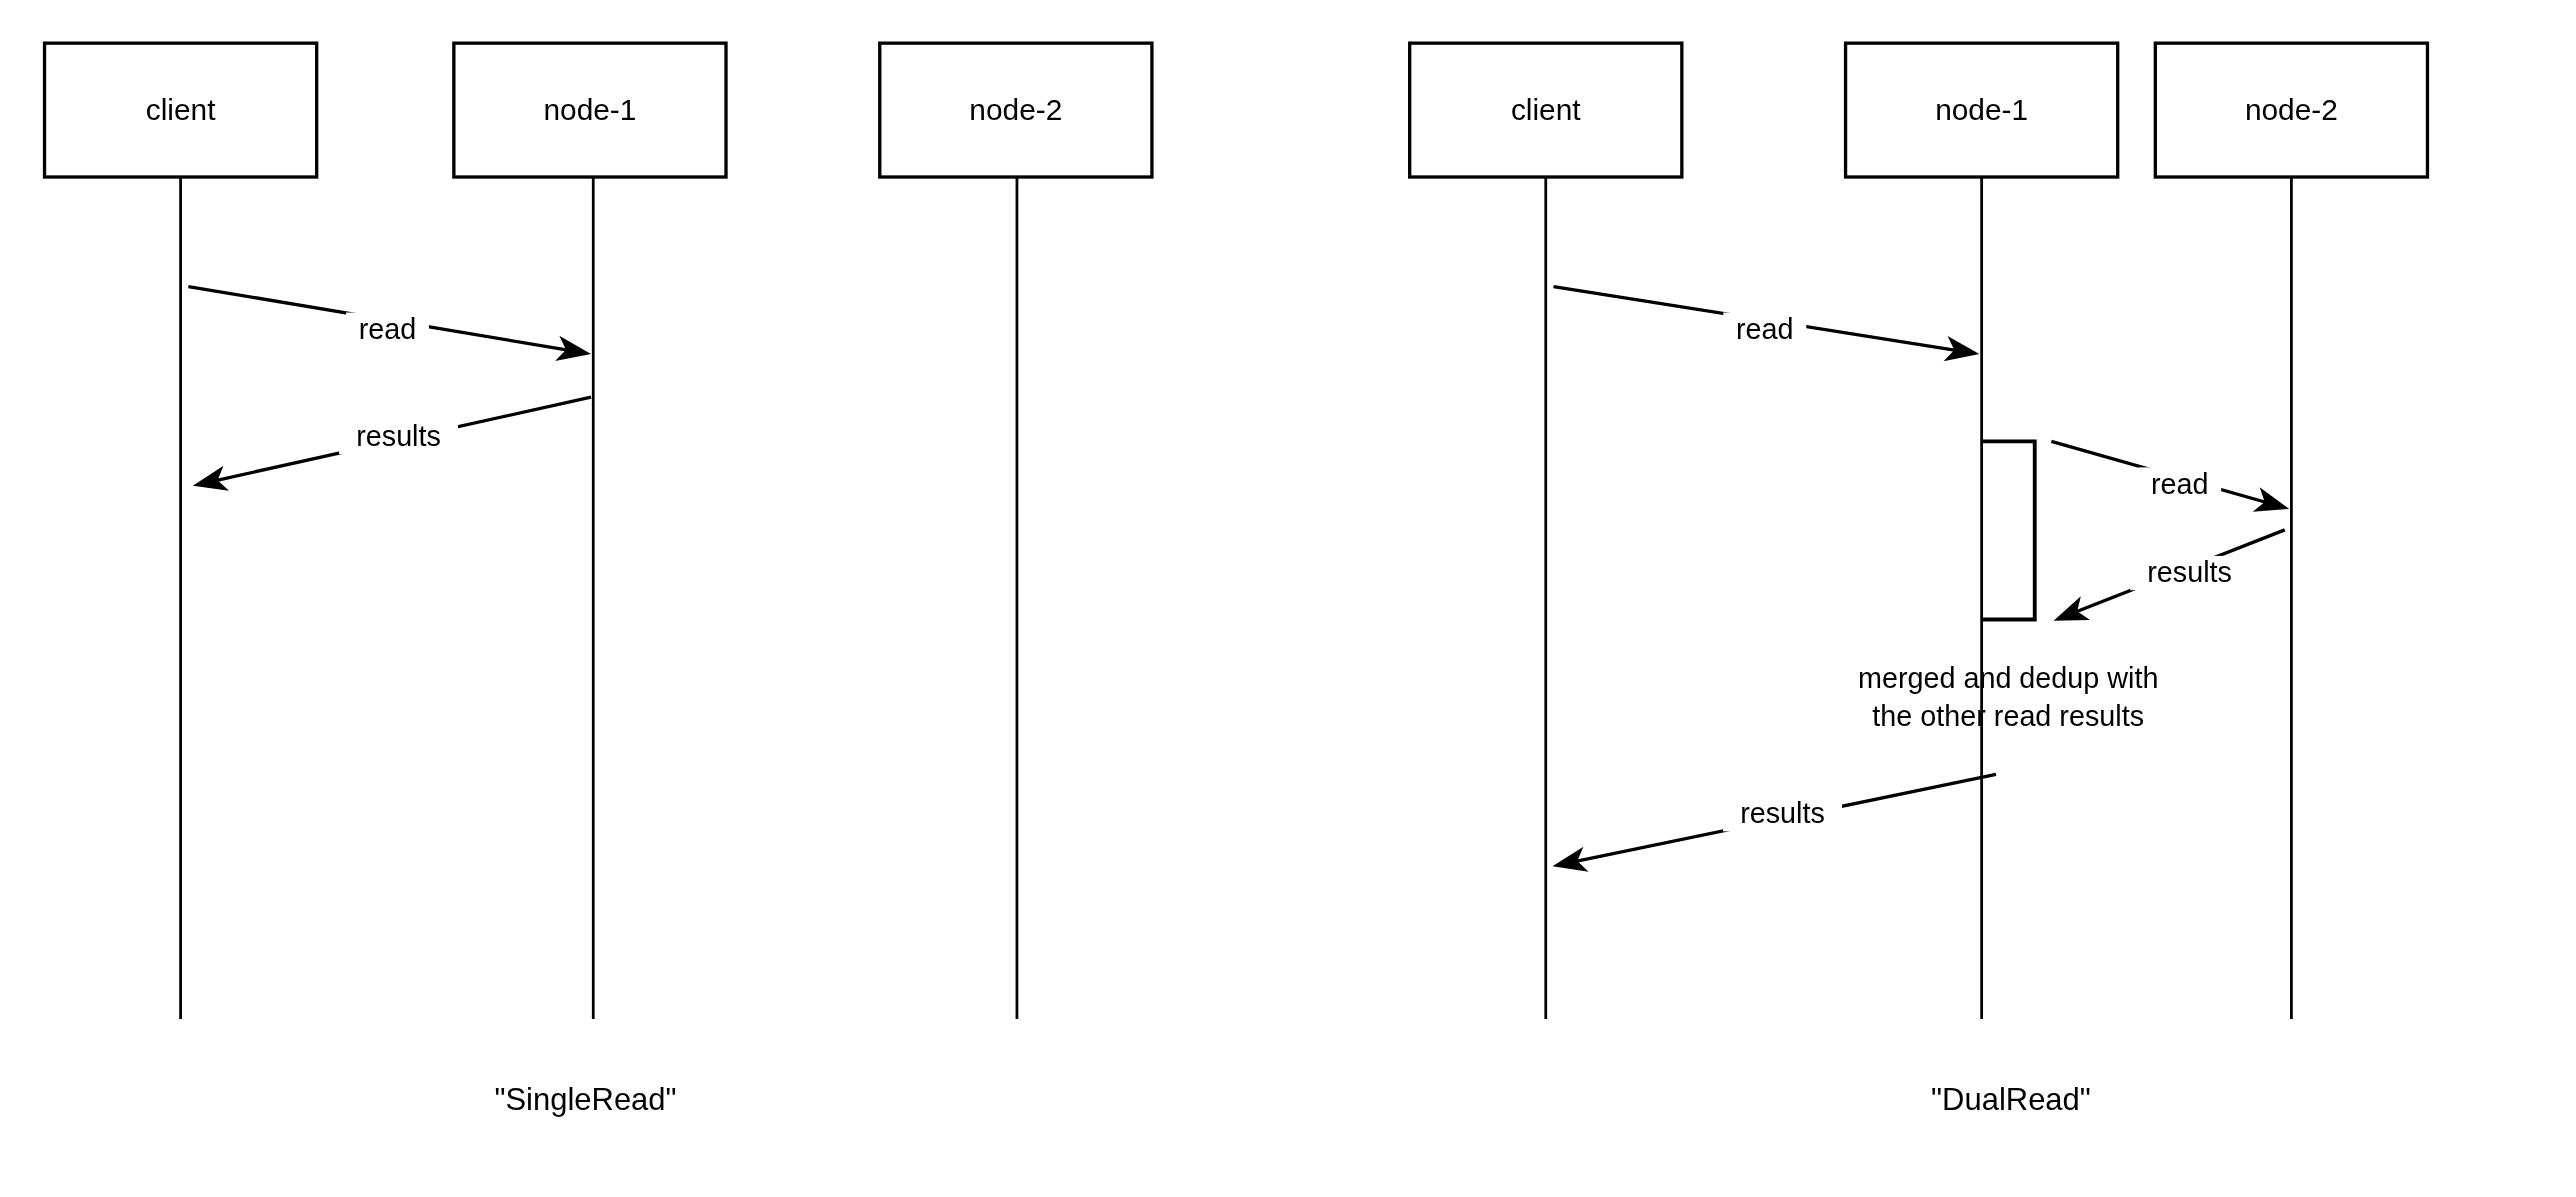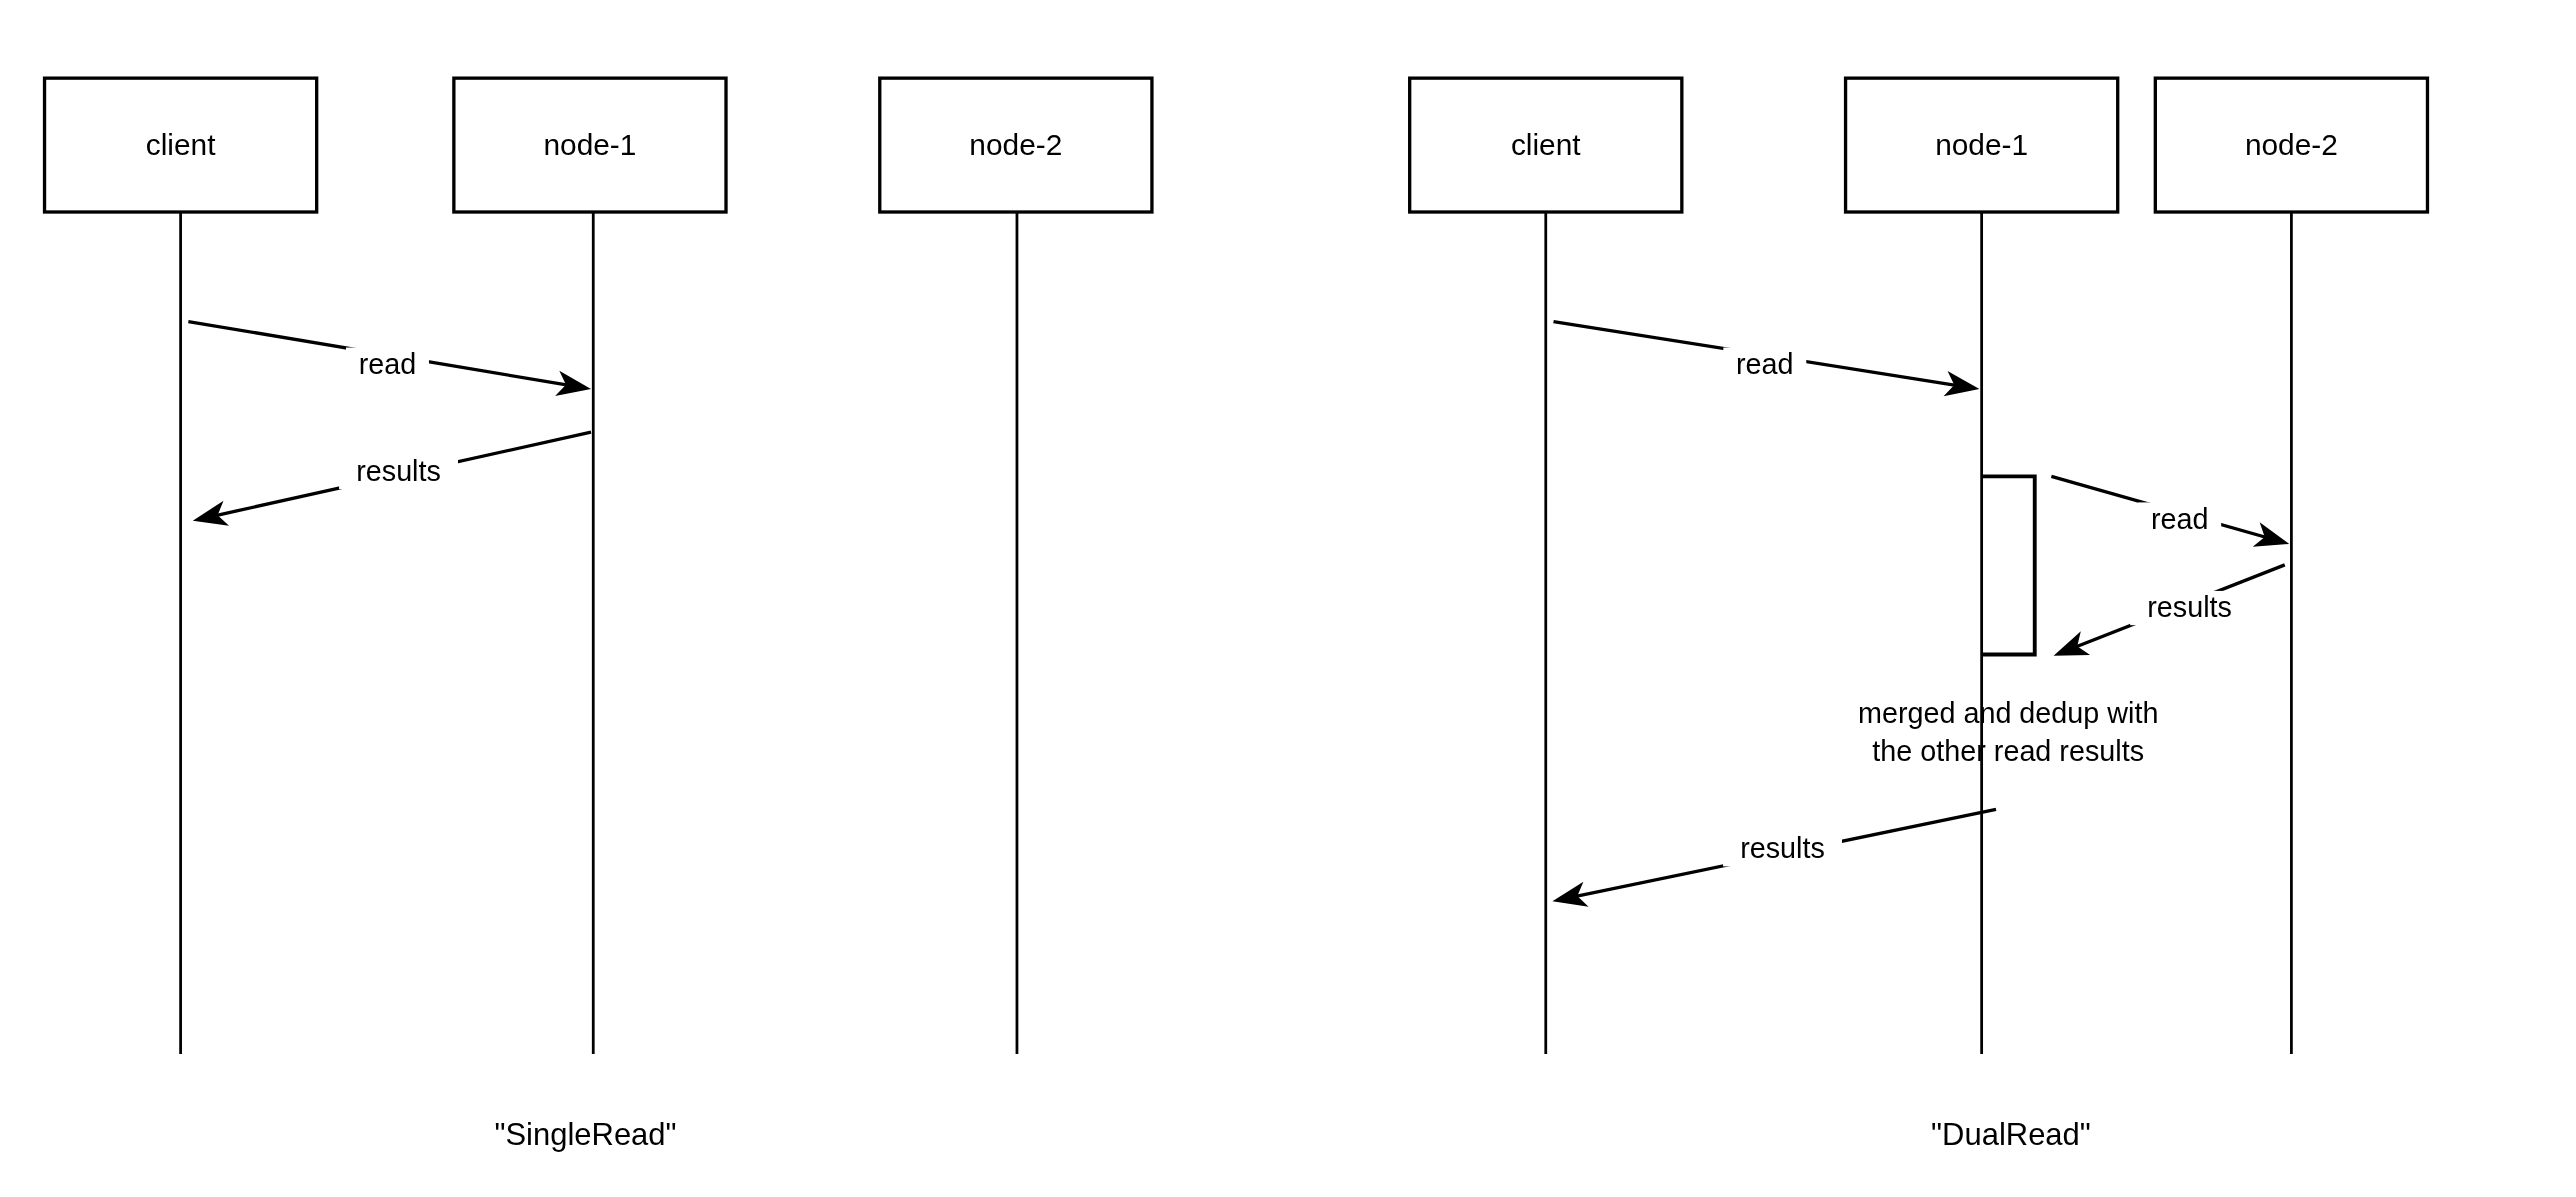--- a/index.html
+++ b/index.html
@@ -11,21 +11,20 @@
   body {
     width: 2576px;
     height: 1197px;
     font-family: "Liberation Sans", sans-serif;
     overflow: hidden;
   }
   #diagram-root {
     position: relative;
     width: 2576px;
     height: 896px;
-    margin-top: 35px;
   }
   svg#seq-svg {
     display: block;
     width: 2576px;
     height: 1197px;
   }
   .participant-box {
     fill: #ffffff;
     stroke: #000000;
     stroke-width: 6;

